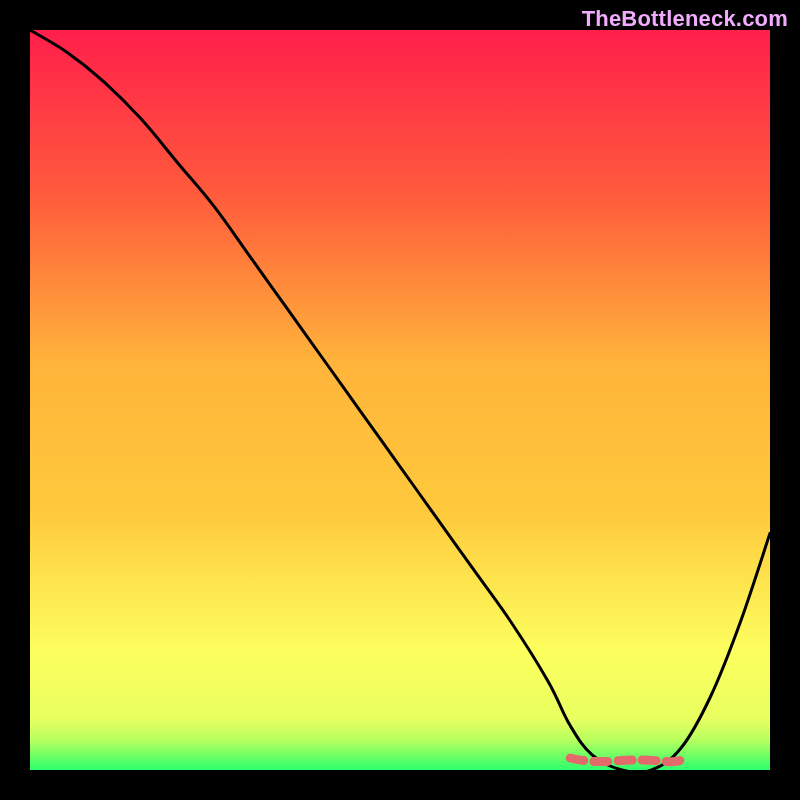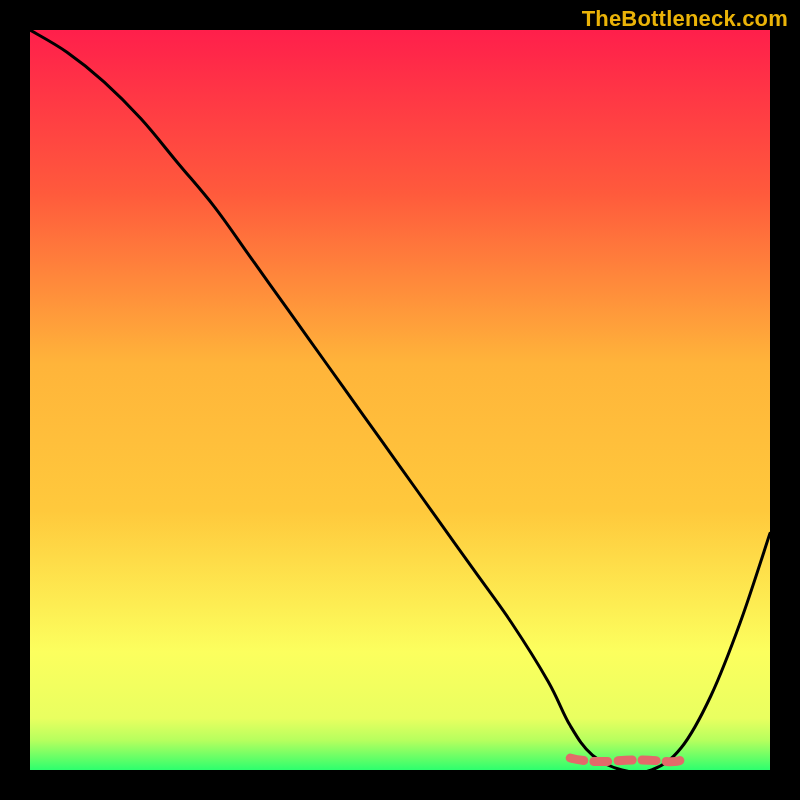--- a/index.html
+++ b/index.html
@@ -25,21 +25,21 @@
     width: 740px;
     height: 740px;
   }
   .watermark {
     position: absolute;
     top: 6px;
     right: 12px;
     font-family: Arial, Helvetica, sans-serif;
     font-size: 22px;
     font-weight: 600;
-    color: #eab308;
+    color: #f0abfc;
     letter-spacing: 0.2px;
   }
 </style>
 </head>
 <body>
 
 <div class="frame">
   <svg class="plot" viewBox="0 0 740 740" preserveAspectRatio="none">
     <defs>
       <linearGradient id="bg-grad" x1="0" y1="0" x2="0" y2="1">

